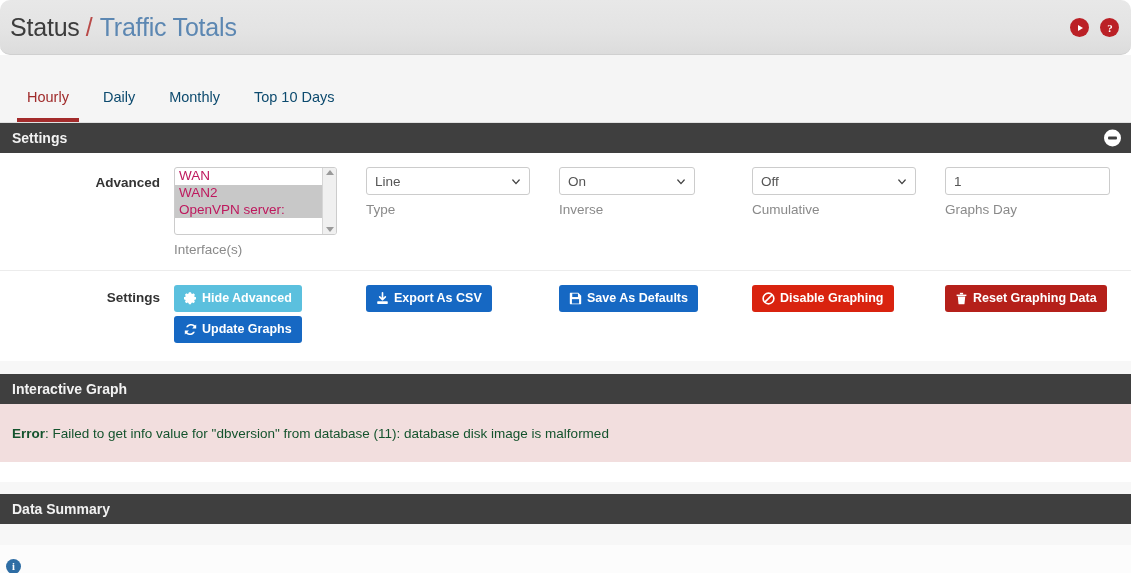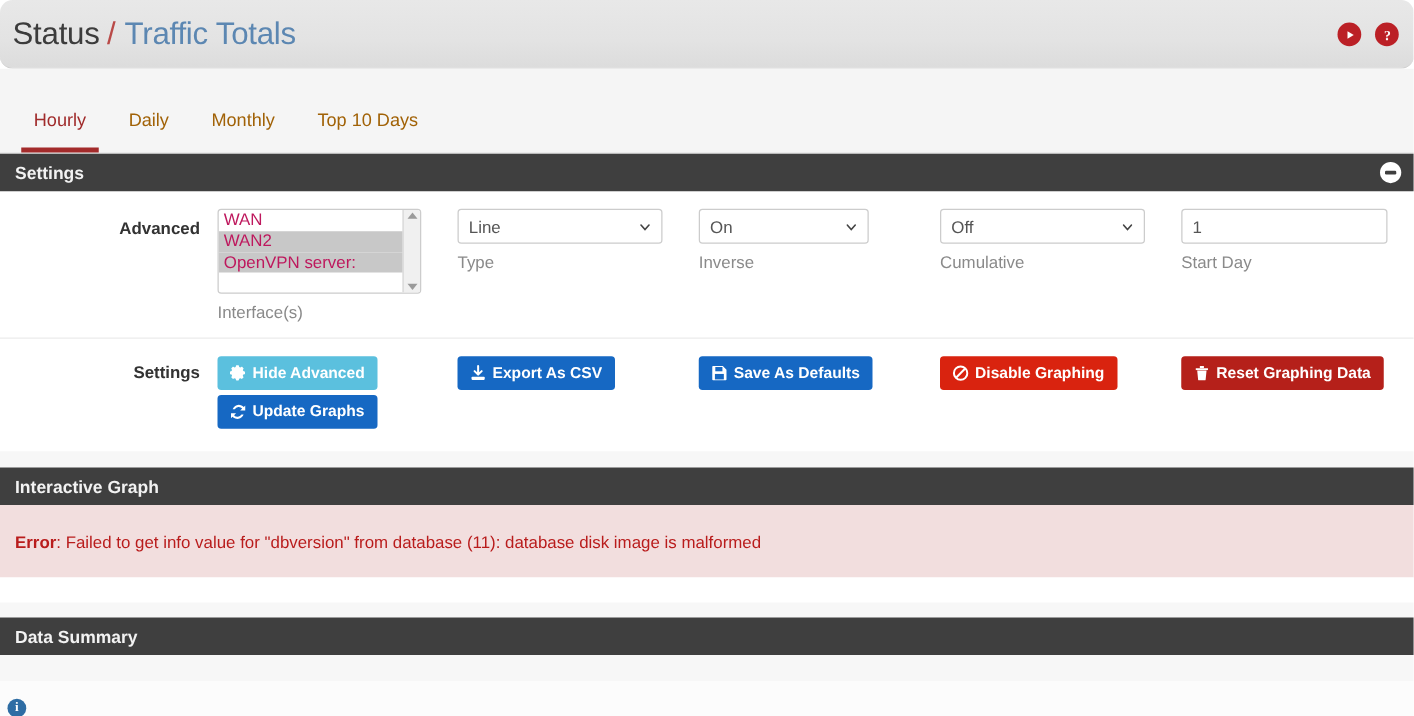--- a/index.html
+++ b/index.html
@@ -64,21 +64,21 @@
     height: 68px;
     background: #f5f5f5;
     display: flex;
     align-items: flex-end;
     padding-left: 10px;
     border-bottom: 1px solid #e0e0e0;
   }
   .tab {
     padding: 0 17px 18px 17px;
     font-size: 14.5px;
-    color: #a16207;
+    color: #0c4a6e;
     cursor: pointer;
     position: relative;
     line-height: 1;
   }
   .tab.active {
     color: #a02b2b;
     font-weight: 400;
   }
   .tab.active::after {
     content: "";
@@ -243,21 +243,21 @@
   }
   .btn svg { display: block; flex: 0 0 auto; }
   .btn-info { background: #5bc0de; }
   .btn-primary { background: #1668c3; }
   .btn-danger { background: #d9230f; }
   .btn-danger-dark { background: #b5201a; }
 
   
   .alert-danger {
     background: #f2dede;
-    color: #b91c1c;
+    color: #14532d;
     font-size: 13.5px;
     padding: 15px 12px;
     height: 58px;
     display: flex;
     align-items: center;
   }
   .alert-danger b { font-weight: bold; }
 
   .spacer-white { background: #fff; height: 35px; }
   .spacer-grey { background: #f7f7f7; }
@@ -368,21 +368,21 @@
               <path d="M1 1 L5 5.5 L9 1" stroke="#444" stroke-width="1.6" fill="none" stroke-linecap="round"></path>
             </svg>
         </div>
         <span class="help-text">Cumulative</span>
       </div>
 
       <div class="field-group" style="width:175px;">
         <div class="txt-input" style="width:165px;">
           <span>1</span>
         </div>
-        <span class="help-text">Start Day</span>
+        <span class="help-text">Graphs Day</span>
       </div>
 
     </div>
   </div>
 
   <div class="form-row" style="border-bottom:none;padding-bottom:4px;">
     <div class="form-label" style="padding-top:5px;">Settings</div>
     <div class="form-fields">
       <div style="width:192px;">
         <button class="btn btn-info">

